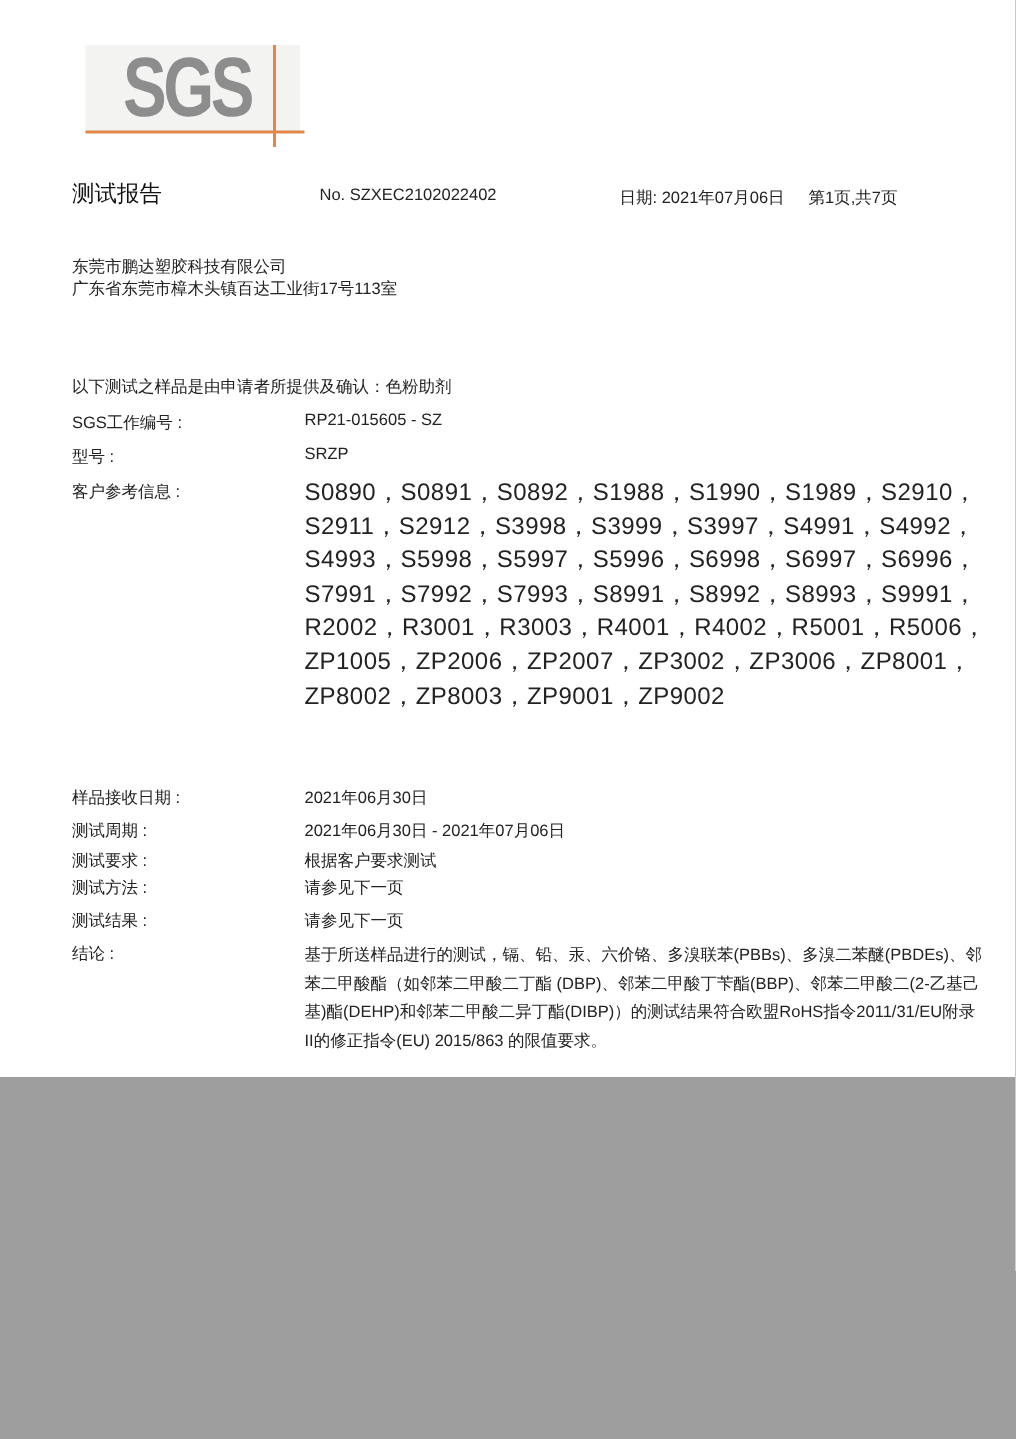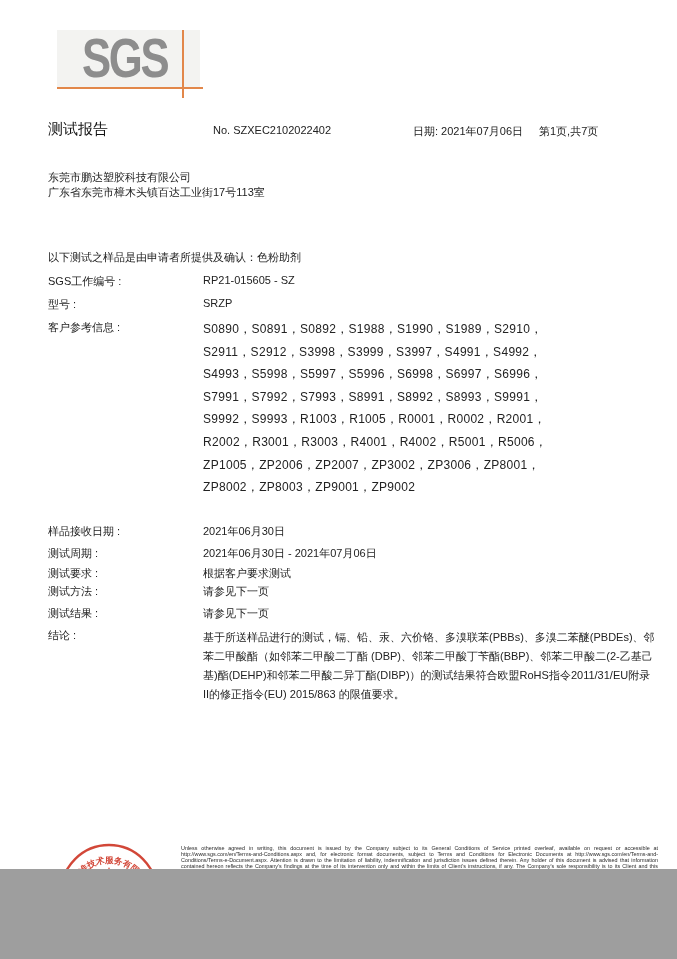--- a/index.html
+++ b/index.html
@@ -1,17 +1,17 @@
 <!DOCTYPE html>
 <html><head>
 <meta charset="utf-8">
 <style>
   html,body{margin:0;padding:0;background:#9e9e9e;}
   .page{
-    position:relative;width:677px;height:869px;background:#ffffff;
+    position:relative;width:677px;height:718px;background:#ffffff;
     font-family:"Liberation Sans","DejaVu Sans",sans-serif;color:#1f1f1f;
     overflow:hidden;margin:0 auto;
   }
   .abs{position:absolute;}
   
   .logo-box{left:57px;top:30px;width:143px;height:58px;background:#f3f3f1;}
   .logo-text{left:82px;top:29px;font-size:56px;font-weight:bold;color:#8d8d8d;
     letter-spacing:-3px;transform:scaleX(.78);transform-origin:left top;line-height:58px;}
   .logo-hline{left:57px;top:87px;width:146px;height:2px;background:#e2874a;}
   .logo-vline{left:182px;top:30px;width:2px;height:68px;background:#e2874a;}
@@ -22,21 +22,21 @@
   .hdr-date{left:413px;}
   .hdr-page{left:539px;}
   
   .t11{font-size:11px;color:#222;}
   .company{left:48px;top:170px;}
   .addr{left:48px;top:185px;}
   .intro{left:48px;top:250px;}
   
   .flabel{left:48px;font-size:11px;color:#222;}
   .fvalue{left:203px;font-size:11px;color:#222;}
-  .ref-lines div{line-height:22.6px;font-size:12px;color:#222;letter-spacing:.3px;}
+  .ref-lines div{line-height:22.6px;font-size:16px;color:#222;letter-spacing:.3px;}
   .conclusion-val{width:452px;line-height:19px;text-align:left;}
   
   .stamp-co{left:42px;top:916px;width:150px;font-size:6px;line-height:10px;color:#a6a6a6;z-index:1;}
   .stamp-svg{left:44px;top:838px;z-index:2;opacity:.93;}
   .disclaimer{left:181px;top:845px;width:477px;font-size:5.4px;line-height:6.05px;
     text-align:justify;color:#2b2b2b;}
   .attention{left:181px;top:907px;width:477px;font-size:5.6px;line-height:6.6px;
     font-weight:bold;color:#e87a30;}
   .addr-row{left:183px;font-size:5.3px;color:#222;white-space:nowrap;}
   .addr-row span{margin-right:7px;}
@@ -71,21 +71,20 @@
 
   <div class="abs flabel" style="top:297px">型号 :</div>
   <div class="abs fvalue" style="top:297px">SRZP</div>
 
   <div class="abs flabel" style="top:320px">客户参考信息 :</div>
   <div class="abs fvalue ref-lines" style="top:318px">
     <div>S0890，S0891，S0892，S1988，S1990，S1989，S2910，</div>
     <div>S2911，S2912，S3998，S3999，S3997，S4991，S4992，</div>
     <div>S4993，S5998，S5997，S5996，S6998，S6997，S6996，</div>
     <div>S7991，S7992，S7993，S8991，S8992，S8993，S9991，</div>
-    <div>S9992，S9993，R1003，R1005，R0001，R0002，R2001，</div>
     <div>R2002，R3001，R3003，R4001，R4002，R5001，R5006，</div>
     <div>ZP1005，ZP2006，ZP2007，ZP3002，ZP3006，ZP8001，</div>
     <div>ZP8002，ZP8003，ZP9001，ZP9002</div>
   </div>
 
   <div class="abs flabel" style="top:524px">样品接收日期 :</div>
   <div class="abs fvalue" style="top:524px">2021年06月30日</div>
 
   <div class="abs flabel" style="top:546px">测试周期 :</div>
   <div class="abs fvalue" style="top:546px">2021年06月30日 - 2021年07月06日</div>

